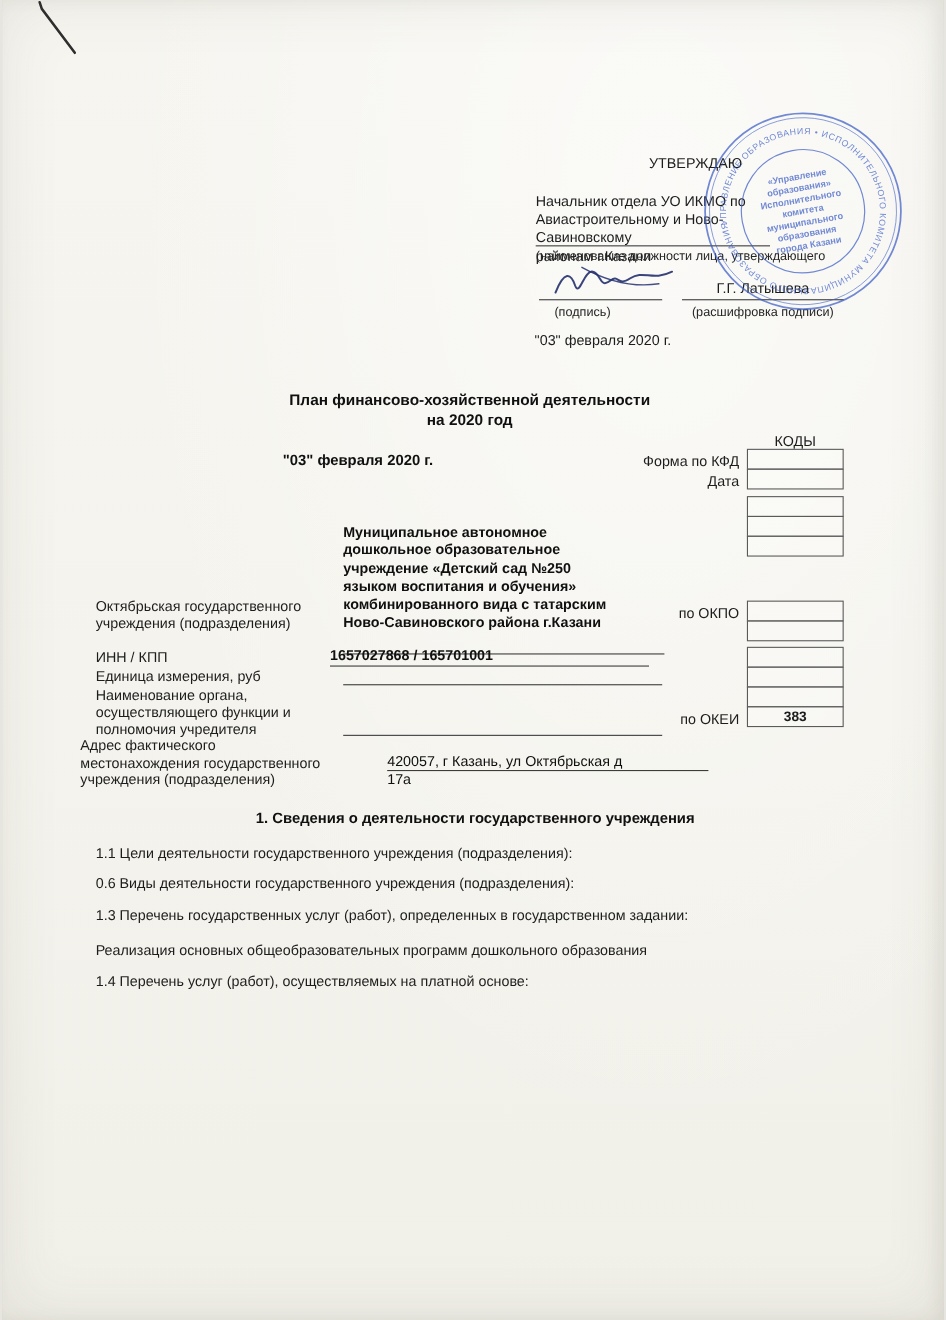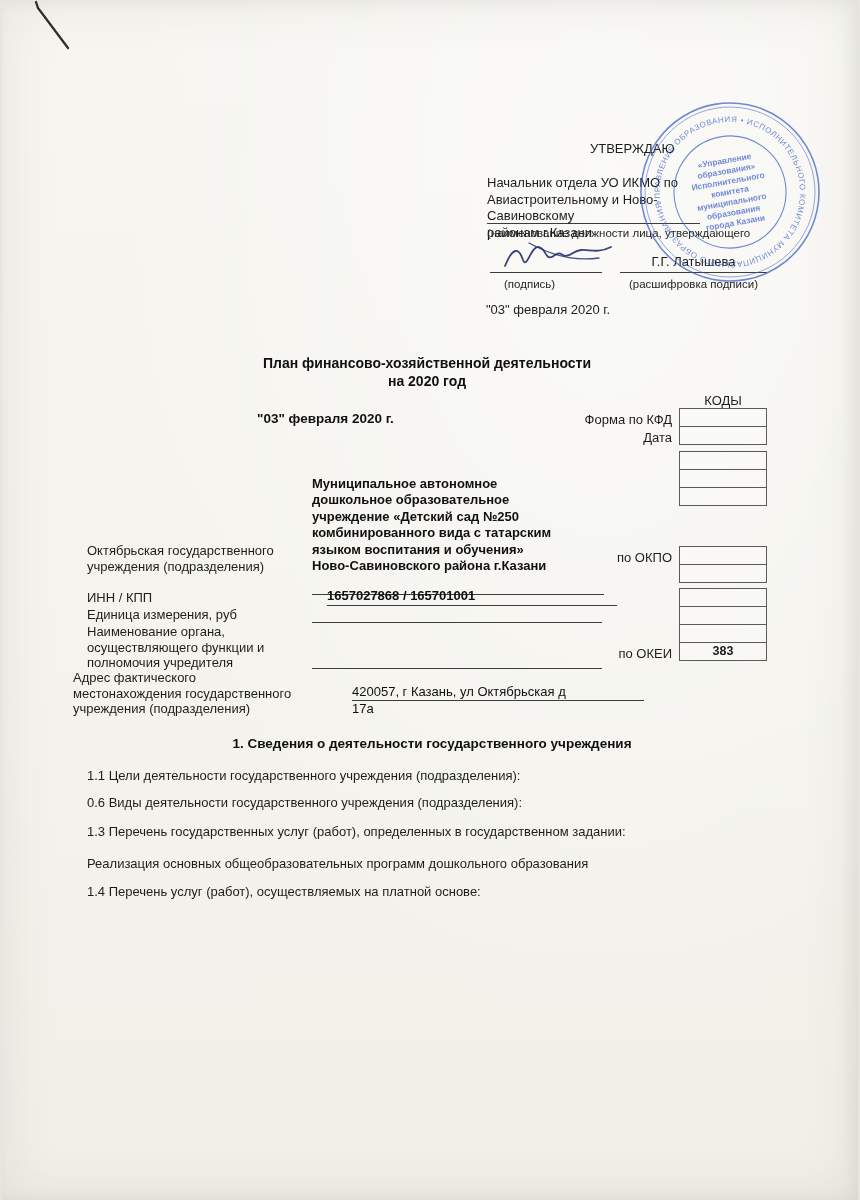--- a/index.html
+++ b/index.html
@@ -109,32 +109,32 @@
     <div class="crow">383</div>
   </div>
   <div class="abs lbl-r" style="left:555px;top:646px">по ОКЕИ</div>
 
   <div class="abs t b" style="left:255px;top:411px;font-size:13.5px">"03" февраля 2020 г.</div>
 
   <div class="abs orgname" style="left:310px;top:476px">
     <div>Муниципальное автономное</div>
     <div>дошкольное образовательное</div>
     <div>учреждение «Детский сад №250</div>
+    <div>языком воспитания и обучения»</div>
     <div>комбинированного вида с татарским</div>
-    <div>языком воспитания и обучения»</div>
     <div>Ново-Савиновского района г.Казани</div>
   </div>
 
   <div class="abs t" style="left:85px;top:543px;width:225px;line-height:16px">
     <div>Октябрьская государственного</div>
     <div>учреждения (подразделения)</div>
   </div>
 
   <div class="abs t" style="left:85px;top:590px">ИНН / КПП</div>
-  <div class="abs innval" style="left:325px;top:588px">1657027868 / 165701001</div>
+  <div class="abs innval" style="left:298px;top:588px">1657027868 / 165701001</div>
 
   <div class="abs t" style="left:85px;top:607px">Единица измерения, руб</div>
   <div class="abs ul" style="left:310px;top:622px;width:290px"></div>
 
   <div class="abs t lh155" style="left:85px;top:624px;width:225px">
     <div>Наименование органа,</div>
     <div>осуществляющего функции и</div>
     <div>полномочия учредителя</div>
   </div>
   <div class="abs ul" style="left:310px;top:668px;width:290px"></div>

